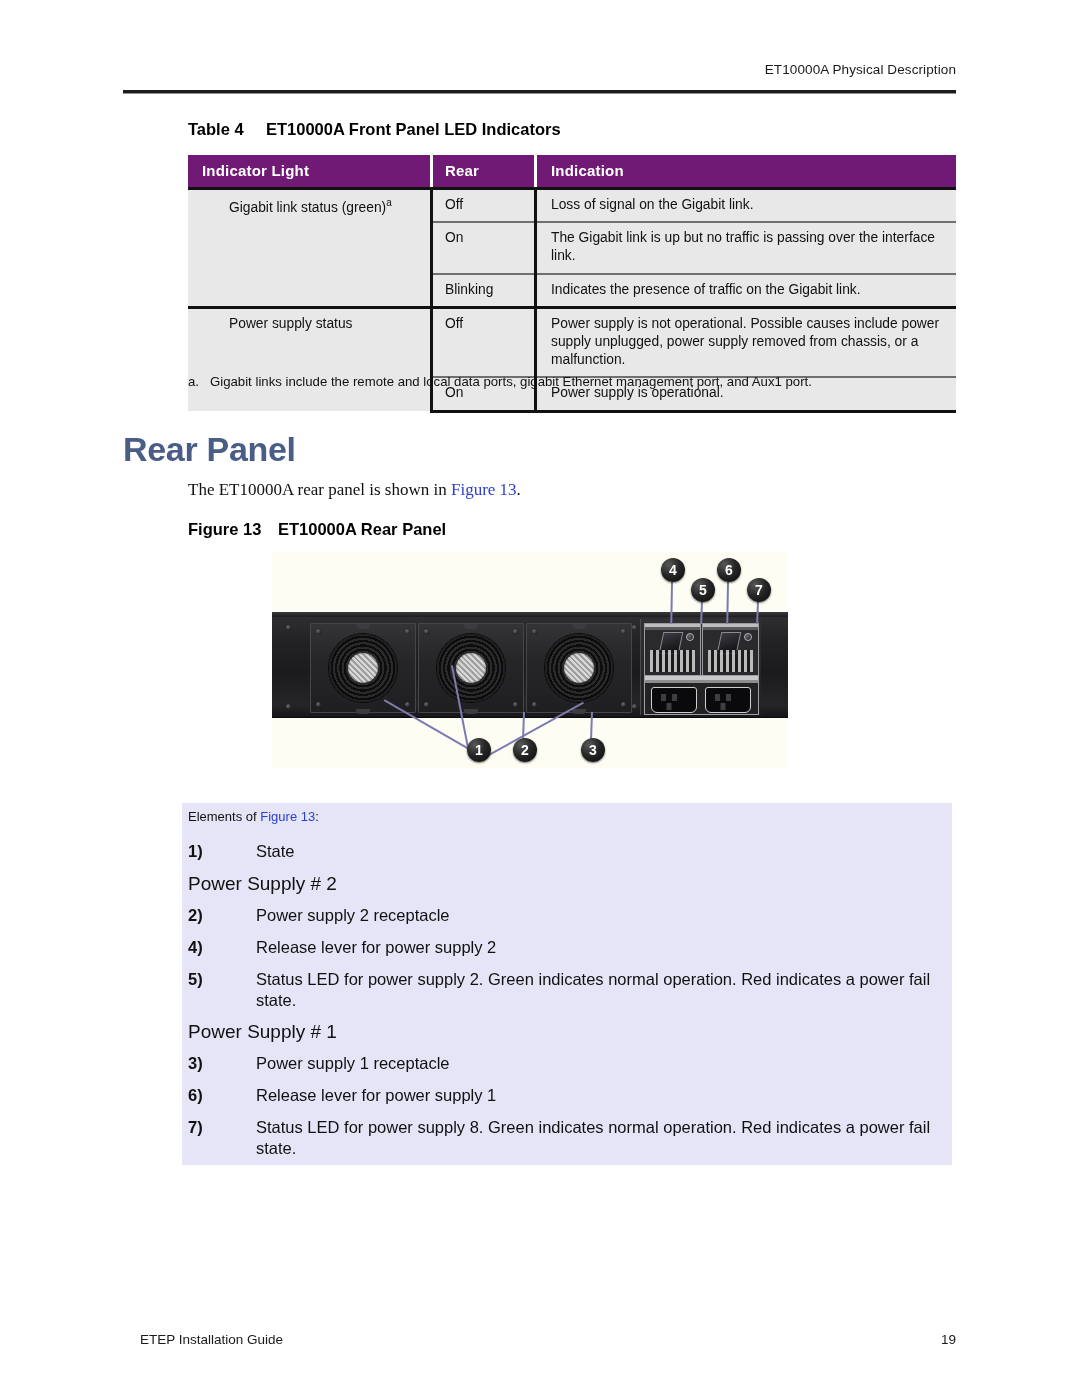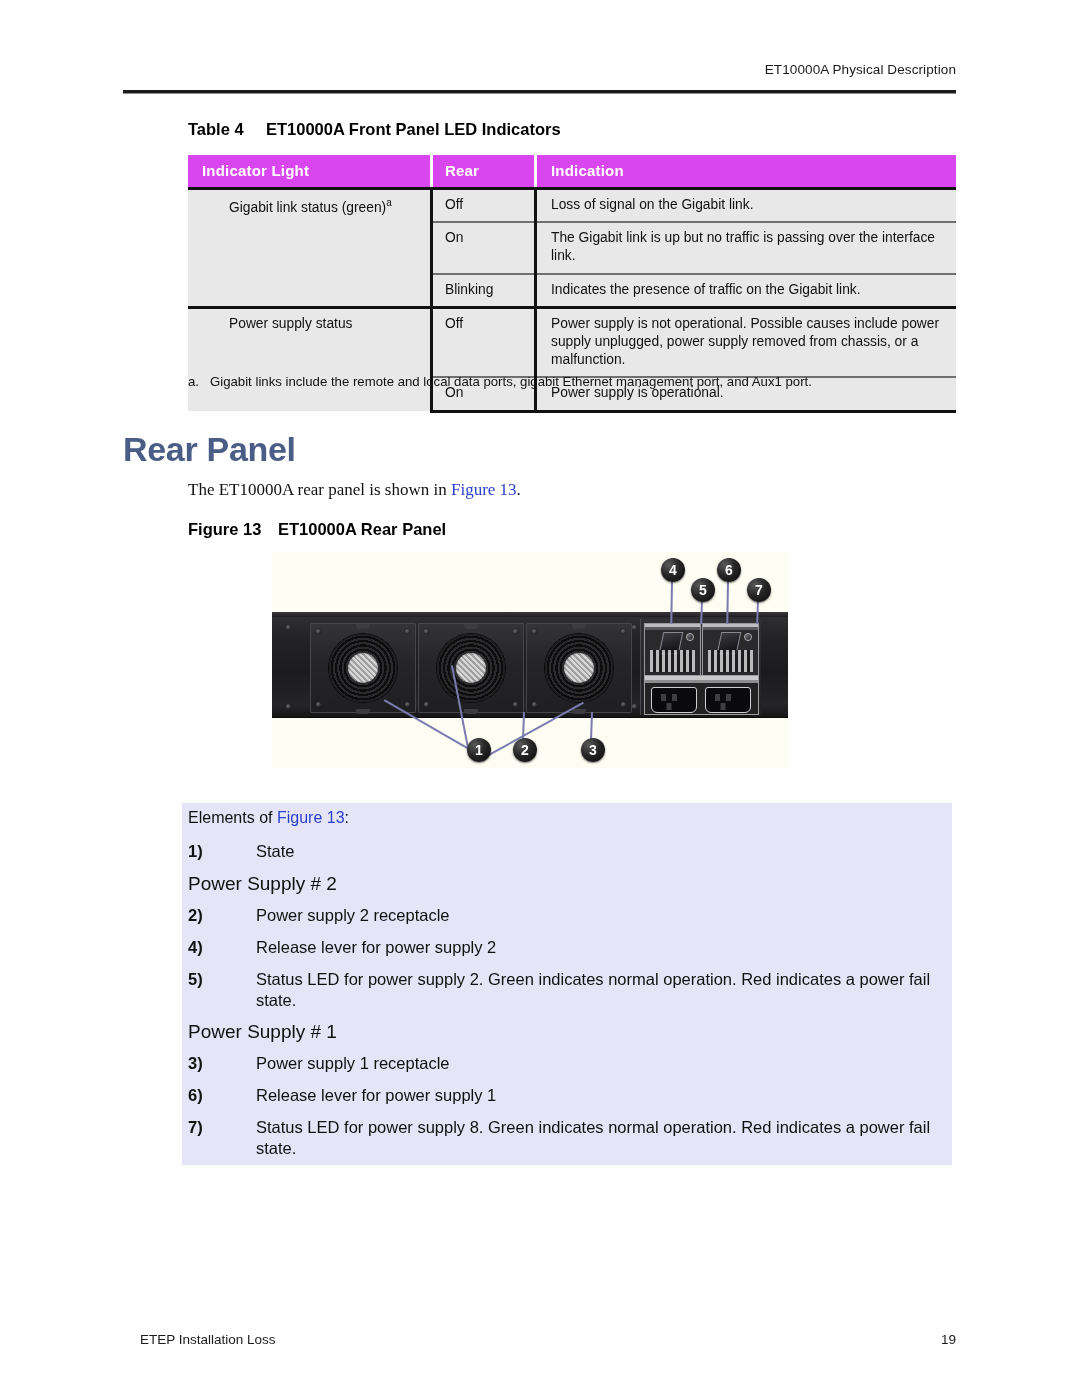--- a/index.html
+++ b/index.html
@@ -53,21 +53,21 @@
   .led-table {
     position: absolute;
     left: 188px;
     top: 155px;
     width: 768px;
     border-collapse: collapse;
     table-layout: fixed;
     font-size: 13.8px;
   }
   .led-table th {
-    background: #d946ef;
+    background: #701a75;
     color: #ffffff;
     font-size: 15px;
     font-weight: bold;
     text-align: left;
     padding: 7px 10px 8px 14px;
     border-bottom: 3px solid #111;
     letter-spacing: 0.2px;
   }
   .led-table th.col-state { padding-left: 12px; border-left: 3px solid #ffffff; }
   .led-table th.col-ind   { padding-left: 14px; border-left: 3px solid #ffffff; }
@@ -341,21 +341,21 @@
   .elem-sub {
     position: absolute;
     left: 6px;
     font-size: 19px;
     font-weight: normal;
     color: #111;
   }
   .elem-intro {
     position: absolute;
     left: 6px;
-    font-size: 16px;
+    font-size: 13px;
     color: #111;
   }
 
   
   .footer-left {
     position: absolute;
     left: 140px;
     top: 1332px;
     font-size: 13.5px;
     color: #1a1a1a;
@@ -545,14 +545,14 @@
     <span class="num">6)</span>
     <span class="txt">Release lever for power supply 1</span>
   </div>
 
   <div class="elem-line" style="top:314px">
     <span class="num">7)</span>
     <span class="txt">Status LED for power supply 8. Green indicates normal operation. Red indicates a power fail state.</span>
   </div>
 </div>
 
-<div class="footer-left">ETEP Installation Loss</div>
+<div class="footer-left">ETEP Installation Guide</div>
 <div class="footer-right">19</div>
 
 </body></html>

